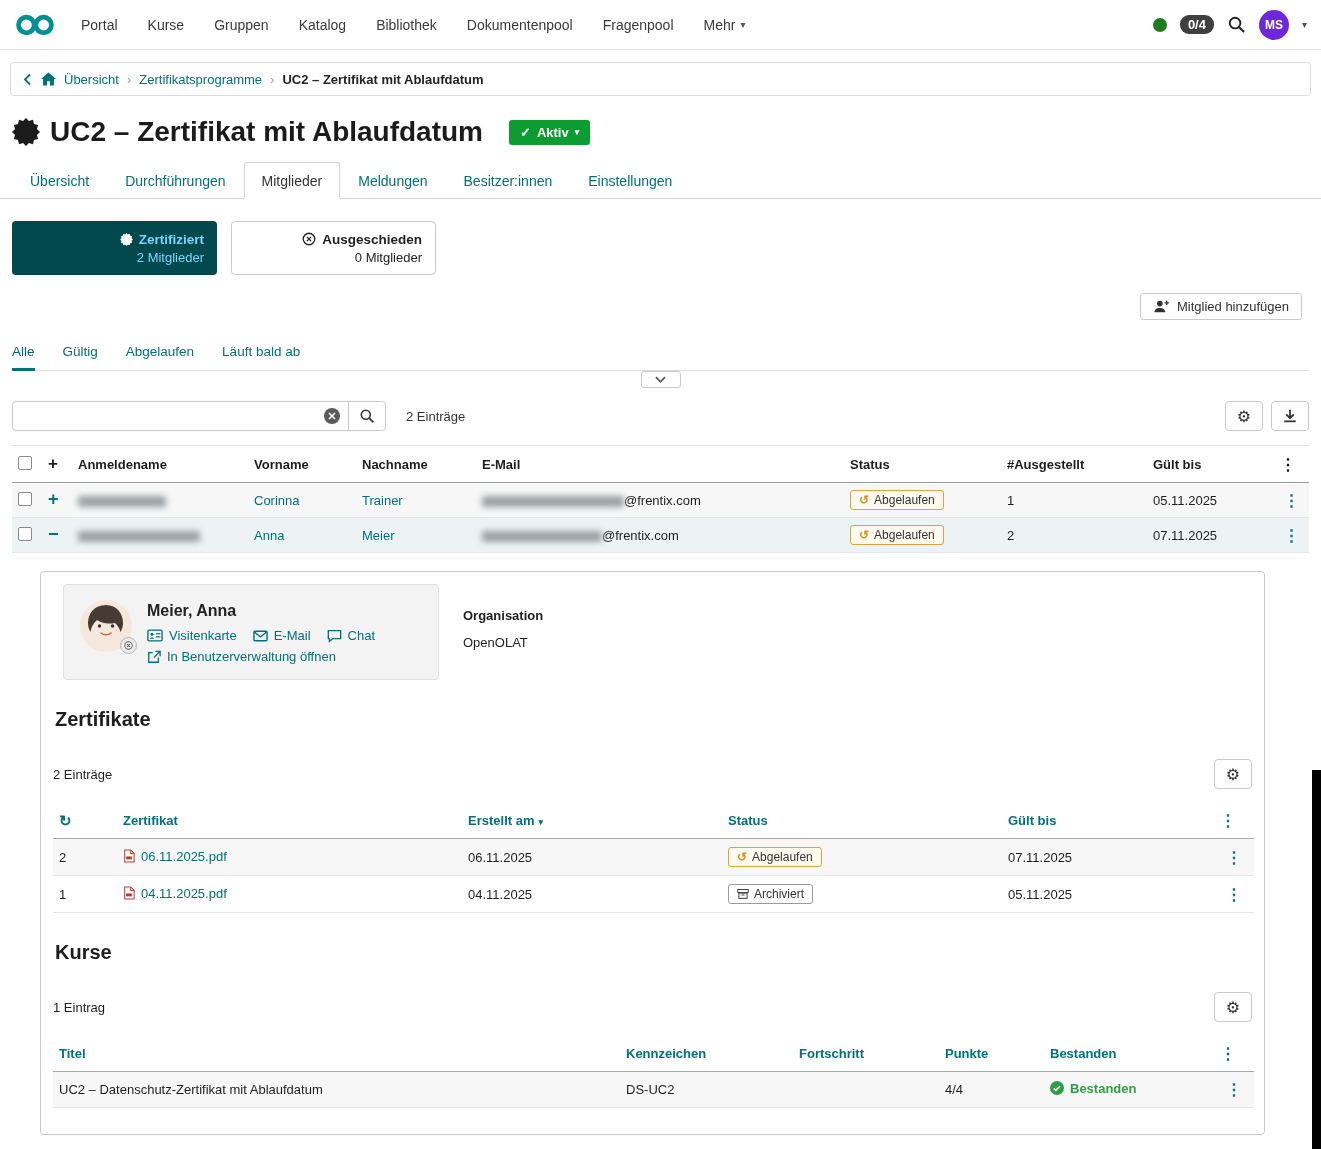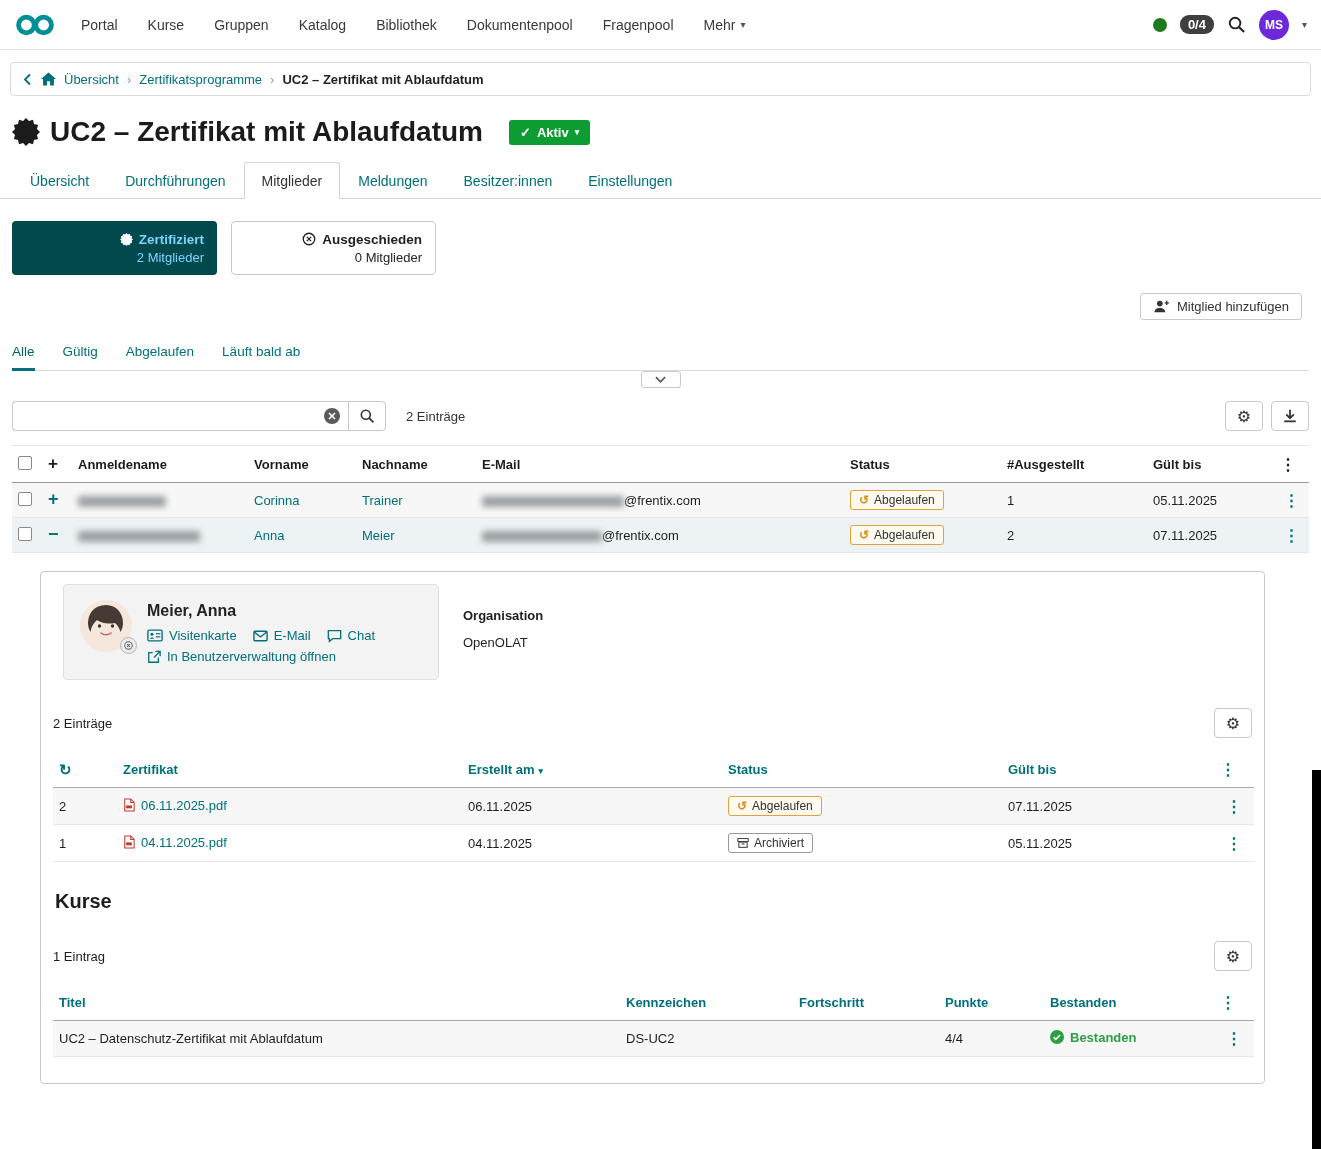--- a/index.html
+++ b/index.html
@@ -405,20 +405,21 @@
           </a>
         </div>
       </div>
     </div>
     <div class="org-block">
       <div class="org-label">Organisation</div>
       <div>OpenOLAT</div>
     </div>
   </div>
 
+  <h2 class="section-heading">Zertifikate</h2>
   <div class="count-row">
     <span>2 Einträge</span>
     <span class="sq-btn">
         <span>⚙</span>
       </span>
   </div>
   <table class="inner-table">
     <colgroup>
         <col style="width:64px">
         <col style="width:345px">

